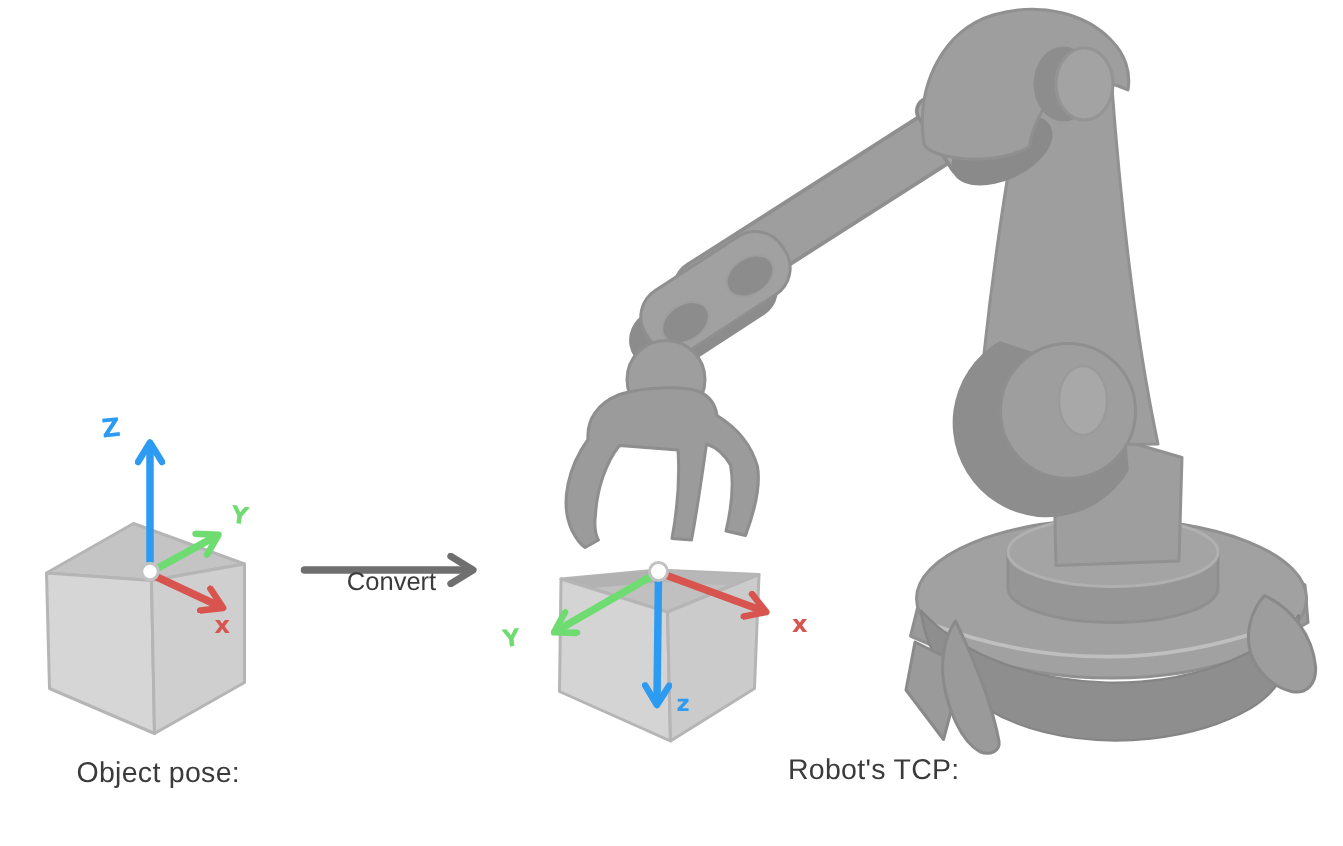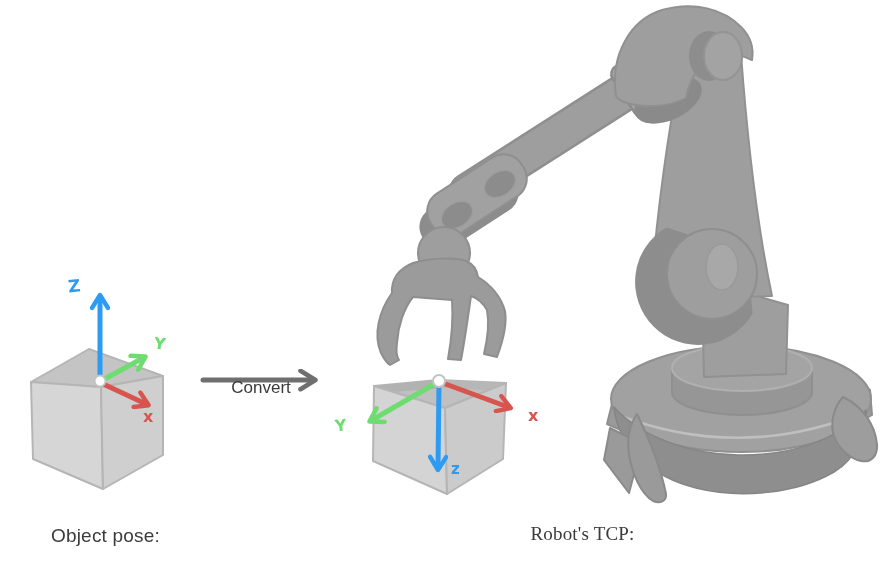--- a/index.html
+++ b/index.html
@@ -3,21 +3,21 @@
 <meta charset="utf-8">
 <style>
   html,body{margin:0;padding:0;background:#ffffff;}
   #stage{
     position:relative;width:895px;height:564px;background:#ffffff;
     overflow:hidden;font-family:"Liberation Sans",sans-serif;
   }
   #scene{position:absolute;left:0;top:0;}
   .caption{
     position:absolute;text-align:center;color:#3b3b3b;
-    font-size:19px;line-height:22px;letter-spacing:.2px;margin-top:20px;
+    font-size:19px;line-height:22px;letter-spacing:.2px;
   }
   .convert-label{
     position:absolute;text-align:center;color:#3b3b3b;font-size:17px;
   }
   .axis-label{
     position:absolute;font-weight:bold;font-family:"DejaVu Sans",sans-serif;
   }
   .ax-blue{color:#2d9bf2;} .ax-green{color:#6edc71;} .ax-red{color:#d8544e;}
 </style>
 </head>
@@ -142,21 +142,21 @@
 
     <line x1="203" y1="380" x2="312" y2="380" stroke="#6f6f6f" stroke-width="5" stroke-linecap="round" marker-end="url(#mGray)"></line>
   </svg>
 
   <div class="convert-label" style="left:202px;top:341px;width:118px;margin-top:37px;">Convert</div>
 
   <div class="caption" style="left:8px;top:505px;width:195px;">
     <div>Object pose:</div>
   </div>
 
-  <div class="caption" style="left:480px;top:503px;width:205px;font-family:Liberation Serif, serif;">
+  <div class="caption" style="left:480px;top:503px;width:205px;">
     <div>Robot's TCP:</div>
   </div>
 
   <span class="axis-label ax-blue" style="left:68px;top:276px;font-size:17px;transform:rotate(-6deg);">Z</span>
   <span class="axis-label ax-green" style="left:154px;top:334px;font-size:16px;transform:rotate(8deg);">Y</span>
   <span class="axis-label ax-red" style="left:143px;top:407px;font-size:16px;">x</span>
 
   <span class="axis-label ax-green" style="left:335px;top:416px;font-size:16px;transform:rotate(-6deg);">Y</span>
   <span class="axis-label ax-red" style="left:528px;top:406px;font-size:16px;">x</span>
   <span class="axis-label ax-blue" style="left:451px;top:460px;font-size:15px;">z</span>

